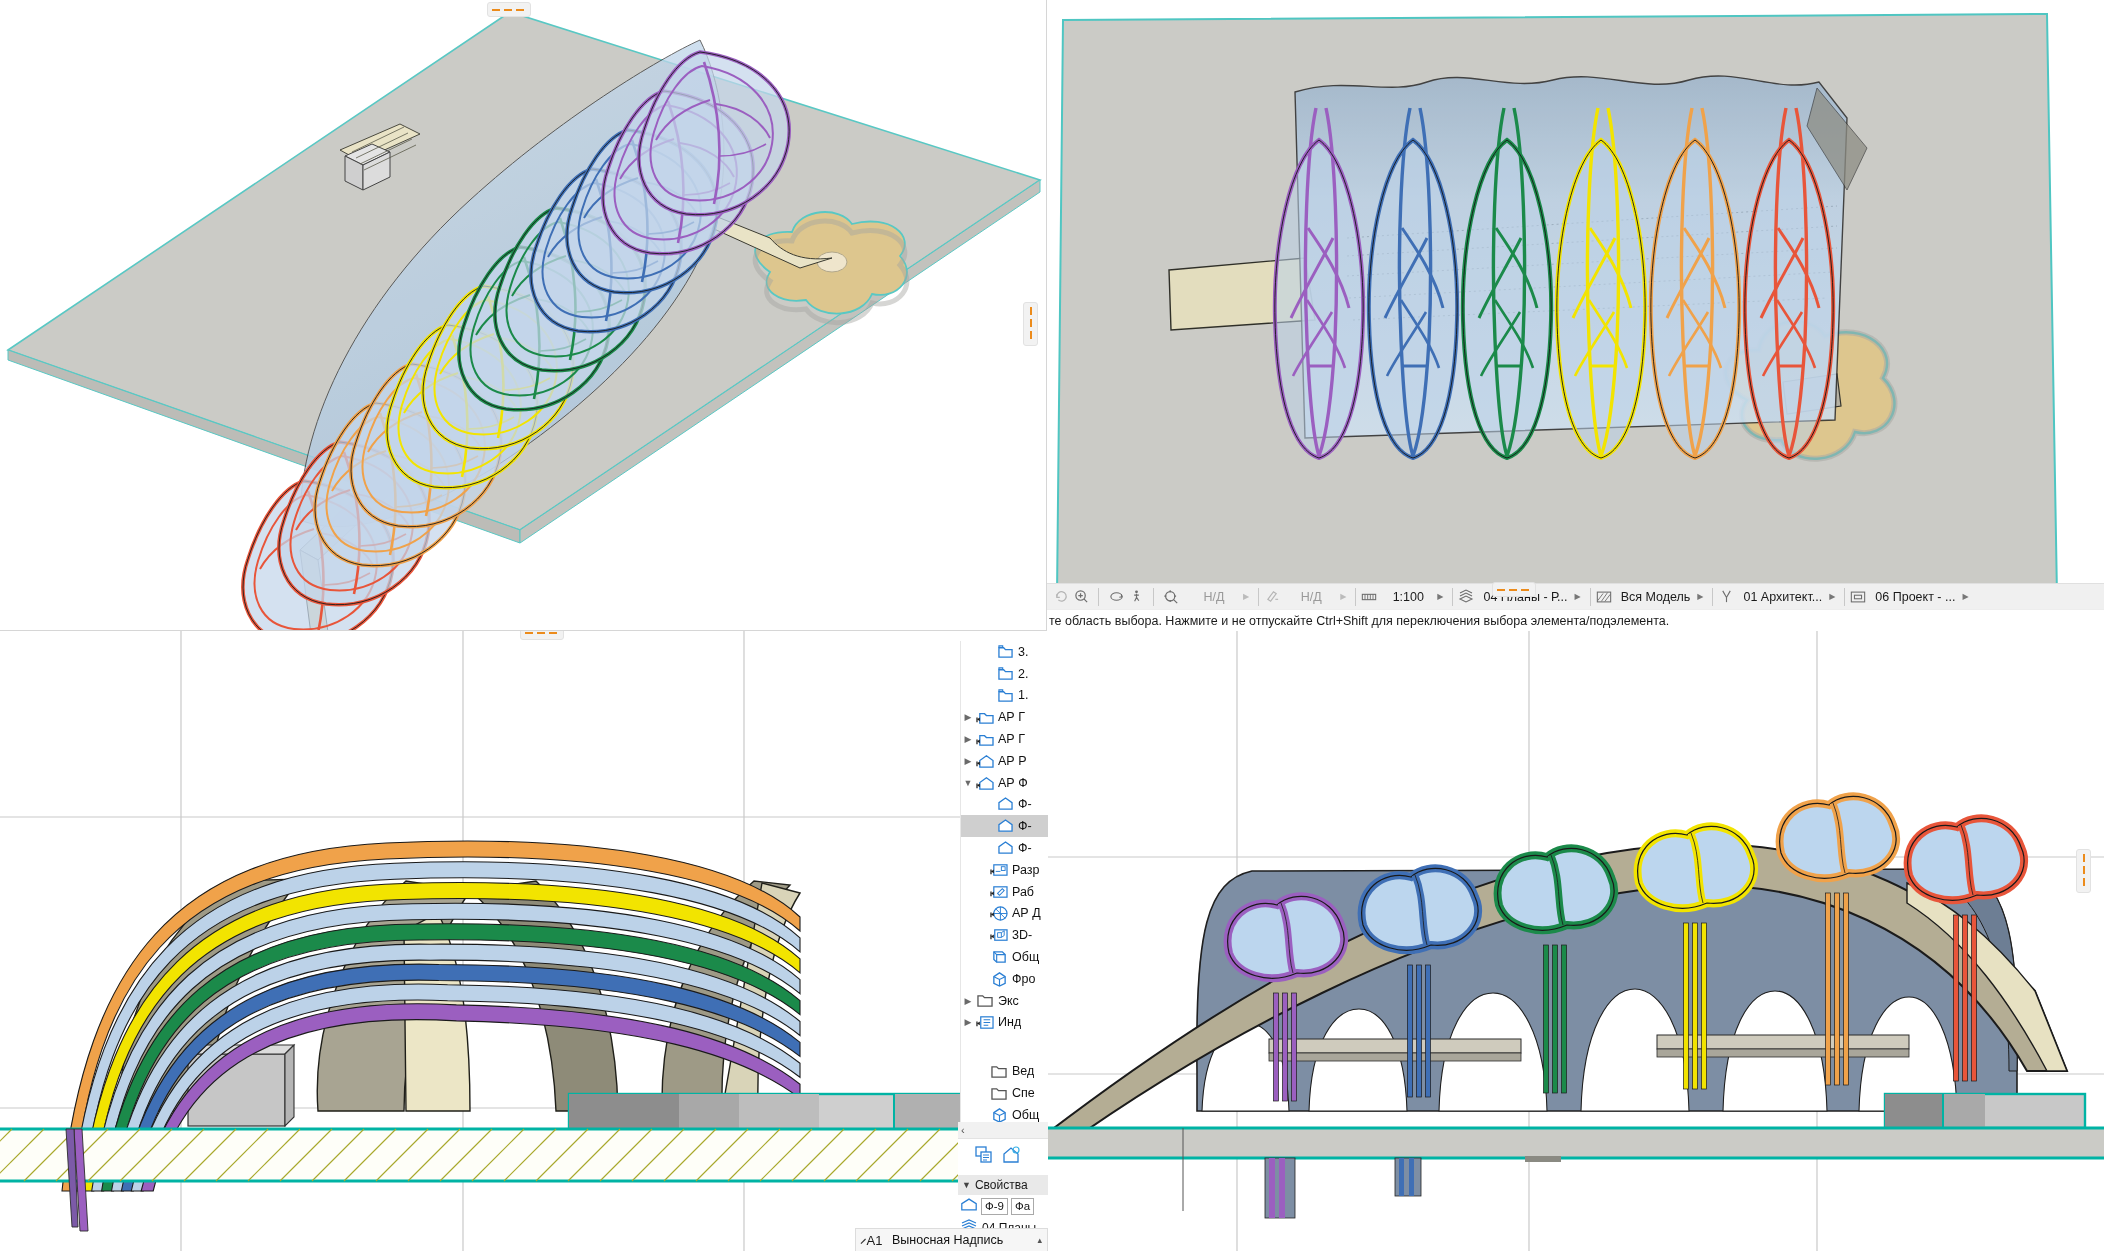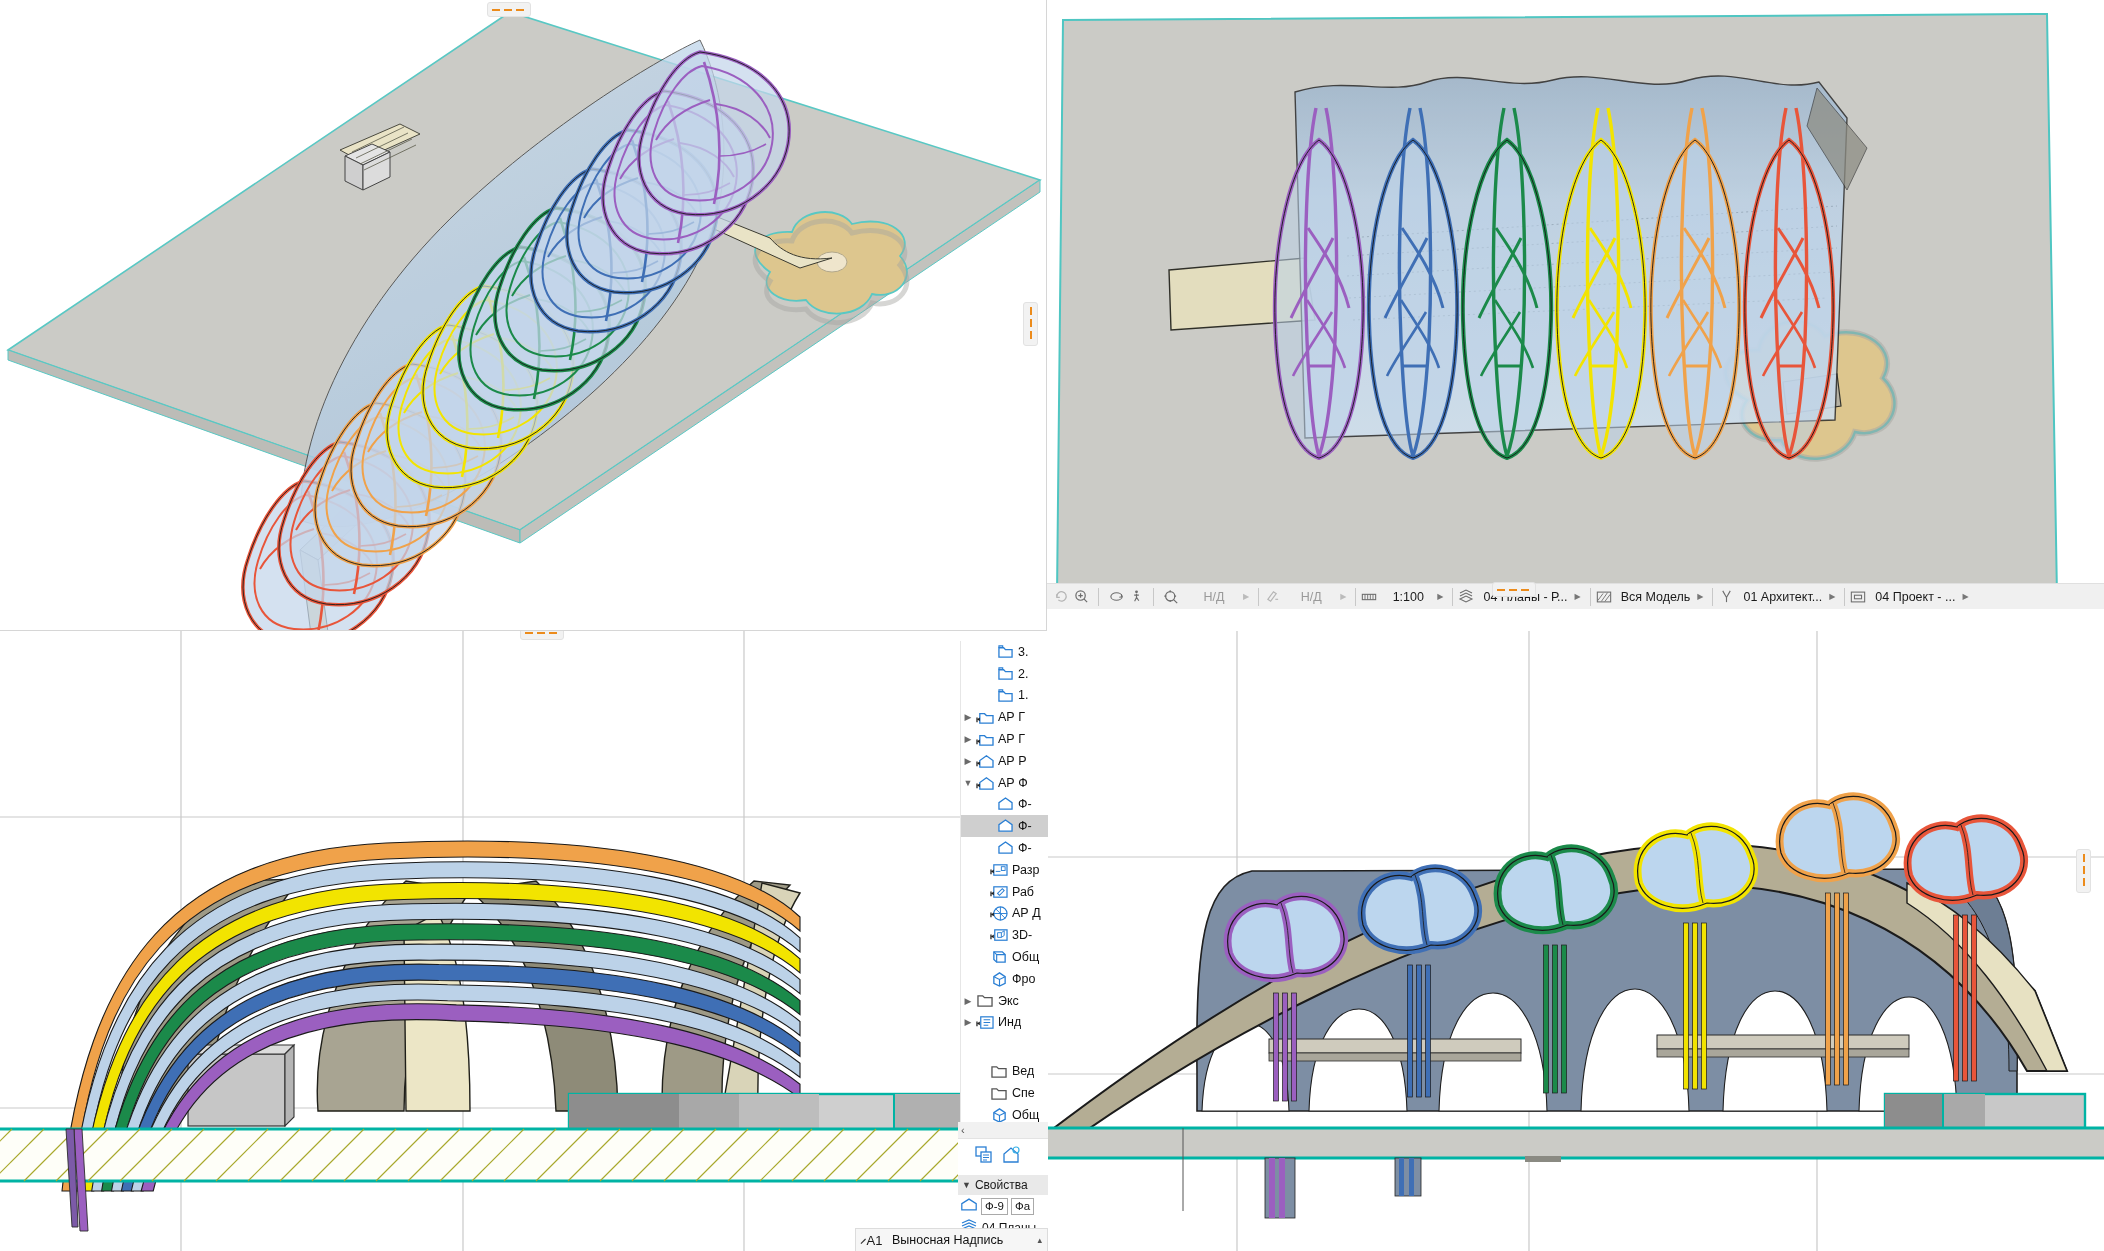--- a/index.html
+++ b/index.html
@@ -699,24 +699,27 @@
         </span>
         <div class="sb-txt">01 Архитект...</div>
         <span class="sb-arrow">▶</span>
         <div class="sb-div"></div>
         <span class="sb-icon">
           <svg width="16" height="14" viewBox="0 0 18 14">
               <rect x="1.5" y="1.5" width="15" height="11" fill="none" stroke="currentColor" stroke-width="1.2"></rect>
               <rect x="5" y="5" width="8" height="4" fill="none" stroke="currentColor" stroke-width="1.2"></rect>
             </svg>
         </span>
-        <div class="sb-txt">04 Проект - ...</div>
+        <div class="sb-txt">06 Проект - ...</div>
         <span class="sb-arrow">▶</span>
       </div>
 
+      <div class="msgbar">
+        <span>те область выбора. Нажмите и не отпускайте Ctrl+Shift для переключения выбора элемента/подэлемента.</span>
+      </div>
 
       <div class="pan-widget horiz" style="left:445px; top:582px;">
         <div class="dash" style="left:4px;"></div>
           <div class="dash" style="left:16px;"></div>
           <div class="dash" style="left:28px;"></div>
       </div>
     </div>
   </div>
 
   <div class="quad" id="quad-bl">

